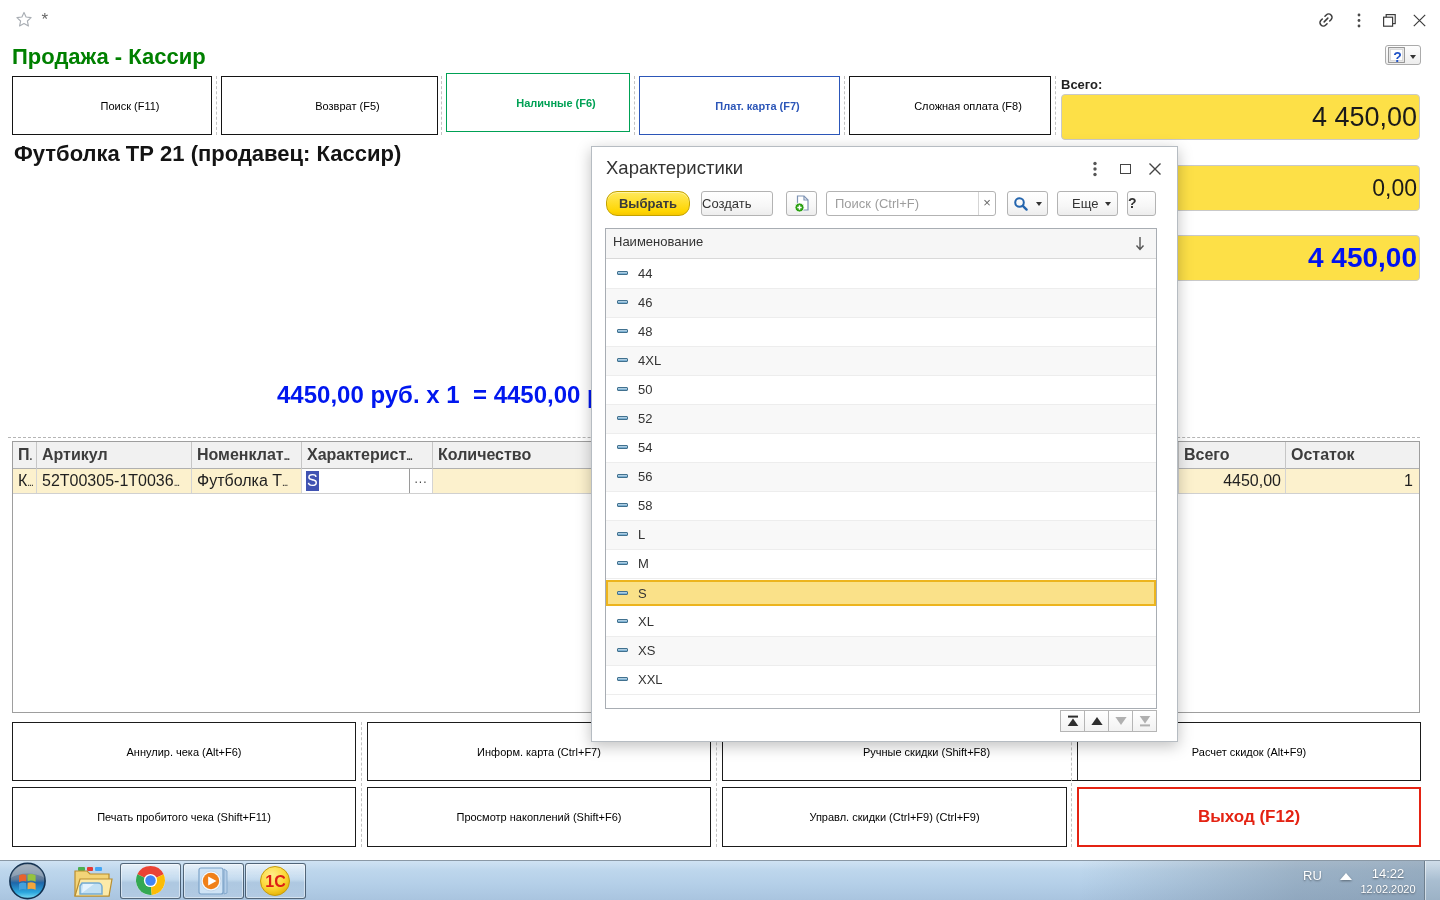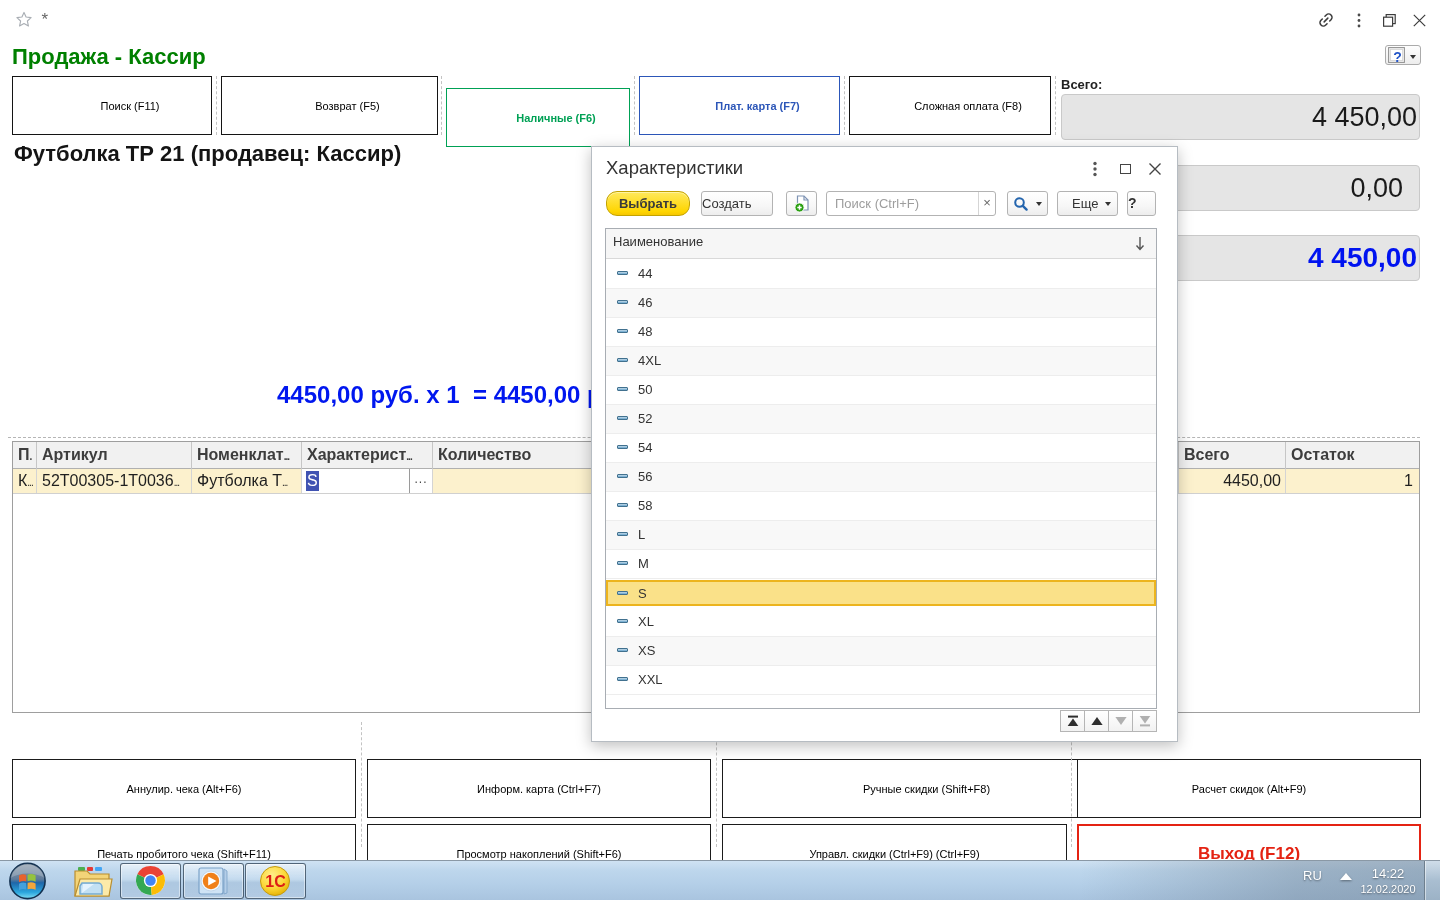--- a/index.html
+++ b/index.html
@@ -4,23 +4,23 @@
   * { margin:0; padding:0; box-sizing:border-box; }
   html,body { width:1440px; height:900px; overflow:hidden; background:#fff;
     font-family:"Liberation Sans", sans-serif; }
   .abs { position:absolute; }
   #stage { position:relative; width:1440px; height:900px; background:#fff; }
   .bigbtn { position:absolute; background:#fff; border:1px solid #141414;
     display:flex; align-items:center; justify-content:center;
     font-size:11px; color:#000;padding-left:36px; }
   .vsep { position:absolute; width:0; border-left:1px dashed #c3c3c3; }
   .fld { position:absolute; border:1px solid #c9c9c9; border-radius:4px;
-    background:#e5e5e5; text-align:right; }
+    background:#fde047; text-align:right; }
   .botbtn { position:absolute; background:#fff; border:1px solid #1b1b1b;
-    display:flex; align-items:center; justify-content:center; font-size:11px; color:#000;margin-top:37px; }
+    display:flex; align-items:center; justify-content:center; font-size:11px; color:#000; }
   .hc { position:absolute; top:0; height:27px; border-right:1px solid #c6c6c6;
     font-size:16px; font-weight:bold; color:#3d3d3d; padding-left:5px; line-height:26px;
     white-space:nowrap; overflow:hidden; }
   .rc { position:absolute; top:0; height:24px; border-right:1px solid #d4d4d4;
     font-size:16px; color:#1f1f1f; padding-left:5px; line-height:24px;
     white-space:nowrap; overflow:hidden; }
   .tr8 { font-size:10px; letter-spacing:-1px; }
   .tbtn { position:absolute; height:25px; border:1px solid #b3b3b3; border-radius:3px;
     background:linear-gradient(to bottom,#fff,#f7f7f7 60%,#ededed);
     line-height:23px; font-size:13px; color:#333; }
@@ -69,32 +69,32 @@
   <div class="abs" style="left:1385px;top:45px;width:36px;height:20px;border:1px solid #ababab;border-radius:3px;background:linear-gradient(to bottom,#fefefe,#ededed)"></div>
   <svg class="abs" style="left:1388px;top:47px" width="18" height="17" viewBox="0 0 18 17">
     <rect x="0.6" y="0.6" width="15.8" height="14.8" fill="#f4f4f4" stroke="#8e8e8e" stroke-width="1"></rect>
     <rect x="2.4" y="2.4" width="12.2" height="11.2" fill="#fff" stroke="#d7d7d7" stroke-width="1"></rect>
     <text x="9.6" y="14.8" text-anchor="middle" font-size="14" font-weight="bold" fill="#2456c8" font-family="Liberation Sans">?</text>
   </svg>
   <div class="abs" style="left:1410px;top:55px;width:0;height:0;border:3.5px solid transparent;border-top:4.5px solid #333"></div>
 
   <div class="bigbtn" style="left:12px;top:76px;width:200px;height:59px">Поиск (F11)</div>
   <div class="bigbtn" style="left:221px;top:76px;width:217px;height:59px">Возврат (F5)</div>
-  <div class="bigbtn" style="left:446px;top:88px;width:184px;height:59px;border-color:#00a155;color:#00a155;font-weight:bold">Наличные (F6)</div>
+  <div class="bigbtn" style="left:446px;top:73px;width:184px;height:59px;border-color:#00a155;color:#00a155;font-weight:bold">Наличные (F6)</div>
   <div class="bigbtn" style="left:639px;top:76px;width:201px;height:59px;border-color:#2c56b8;color:#2c56b8;font-weight:bold">Плат. карта (F7)</div>
   <div class="bigbtn" style="left:849px;top:76px;width:202px;height:59px">Сложная оплата (F8)</div>
   <div class="vsep" style="left:216px;top:76px;height:59px"></div>
   <div class="vsep" style="left:441px;top:76px;height:59px"></div>
   <div class="vsep" style="left:634px;top:76px;height:59px"></div>
   <div class="vsep" style="left:844px;top:76px;height:59px"></div>
   <div class="vsep" style="left:1055px;top:76px;height:59px"></div>
 
   <div class="abs" style="left:1061px;top:77px;font-size:13px;font-weight:bold;color:#222">Всего:</div>
   <div class="fld" style="left:1061px;top:94px;width:359px;height:46px;font-size:27px;color:#1a1a1a;line-height:44px;padding-right:2px">4 450,00</div>
-  <div class="fld" style="left:1061px;top:165px;width:359px;height:46px;font-size:27px;color:#1a1a1a;line-height:44px;padding-right:16px">0,00</div>
+  <div class="fld" style="left:1061px;top:165px;width:359px;height:46px;font-size:23px;color:#1a1a1a;line-height:44px;padding-right:2px">0,00</div>
   <div class="fld" style="left:1061px;top:235px;width:359px;height:46px;font-size:28px;color:#0013f0;font-weight:bold;line-height:44px;padding-right:2px">4 450,00</div>
 
   <div class="abs" style="left:14px;top:141px;font-size:22px;font-weight:bold;color:#141414">Футболка ТР 21 (продавец: Кассир)</div>
 
   <div class="abs" style="left:277px;top:381px;font-size:24px;font-weight:bold;color:#0017ef;white-space:nowrap">4450,00 руб. x 1&nbsp; = 4450,00 руб.</div>
 
   <div class="abs" style="left:8px;top:437px;width:1412px;border-top:1px dashed #b5b5b5"></div>
 
   <div class="abs" id="maintable" style="left:12px;top:441px;width:1408px;height:272px;border:1px solid #9e9e9e;background:#fff">
     <div class="abs" id="mthead" style="left:0;top:0;width:1406px;height:27px;background:#f1f1f1;border-bottom:1px solid #b0b0b0">

